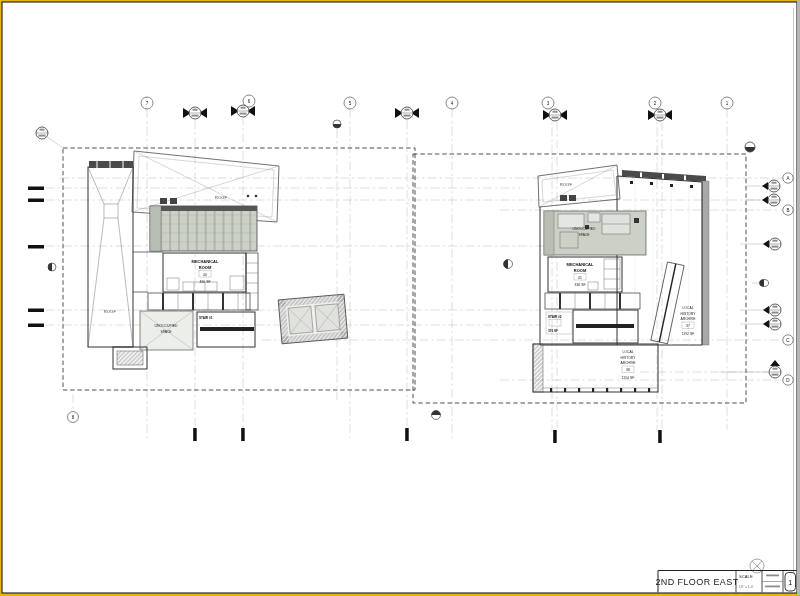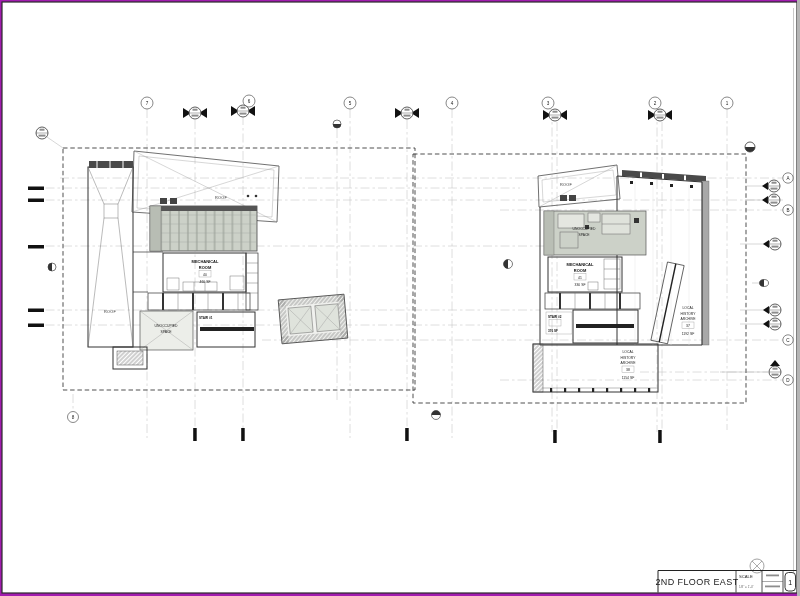--- a/index.html
+++ b/index.html
@@ -1,16 +1,16 @@
 <!DOCTYPE html>
 <html><head>
 <meta charset="utf-8">
 <style>
   html,body{margin:0;padding:0;background:#fff;}
-  #sheet{width:800px;height:596px;position:relative;background:#a21caf;overflow:hidden;}
+  #sheet{width:800px;height:596px;position:relative;background:#eab308;overflow:hidden;}
   svg{display:block;}
   text{font-family:"Liberation Sans",sans-serif;fill:#111;}
   .r {font-size:4px;font-weight:bold;text-anchor:middle;}
   .rs{font-size:3.4px;text-anchor:middle;fill:#222;}
   .roof{font-size:3.8px;text-anchor:middle;letter-spacing:.3px;fill:#333;}
   .b {font-size:4.6px;text-anchor:middle;fill:#222;}
   .st{font-size:3.1px;font-weight:bold;text-anchor:start;fill:#111;}
   .ttl{font-size:9px;text-anchor:middle;fill:#1a1a1a;letter-spacing:.4px;}
   .sc {font-size:4.2px;text-anchor:start;fill:#222;}
   .scv{font-size:3px;text-anchor:start;fill:#666;}

